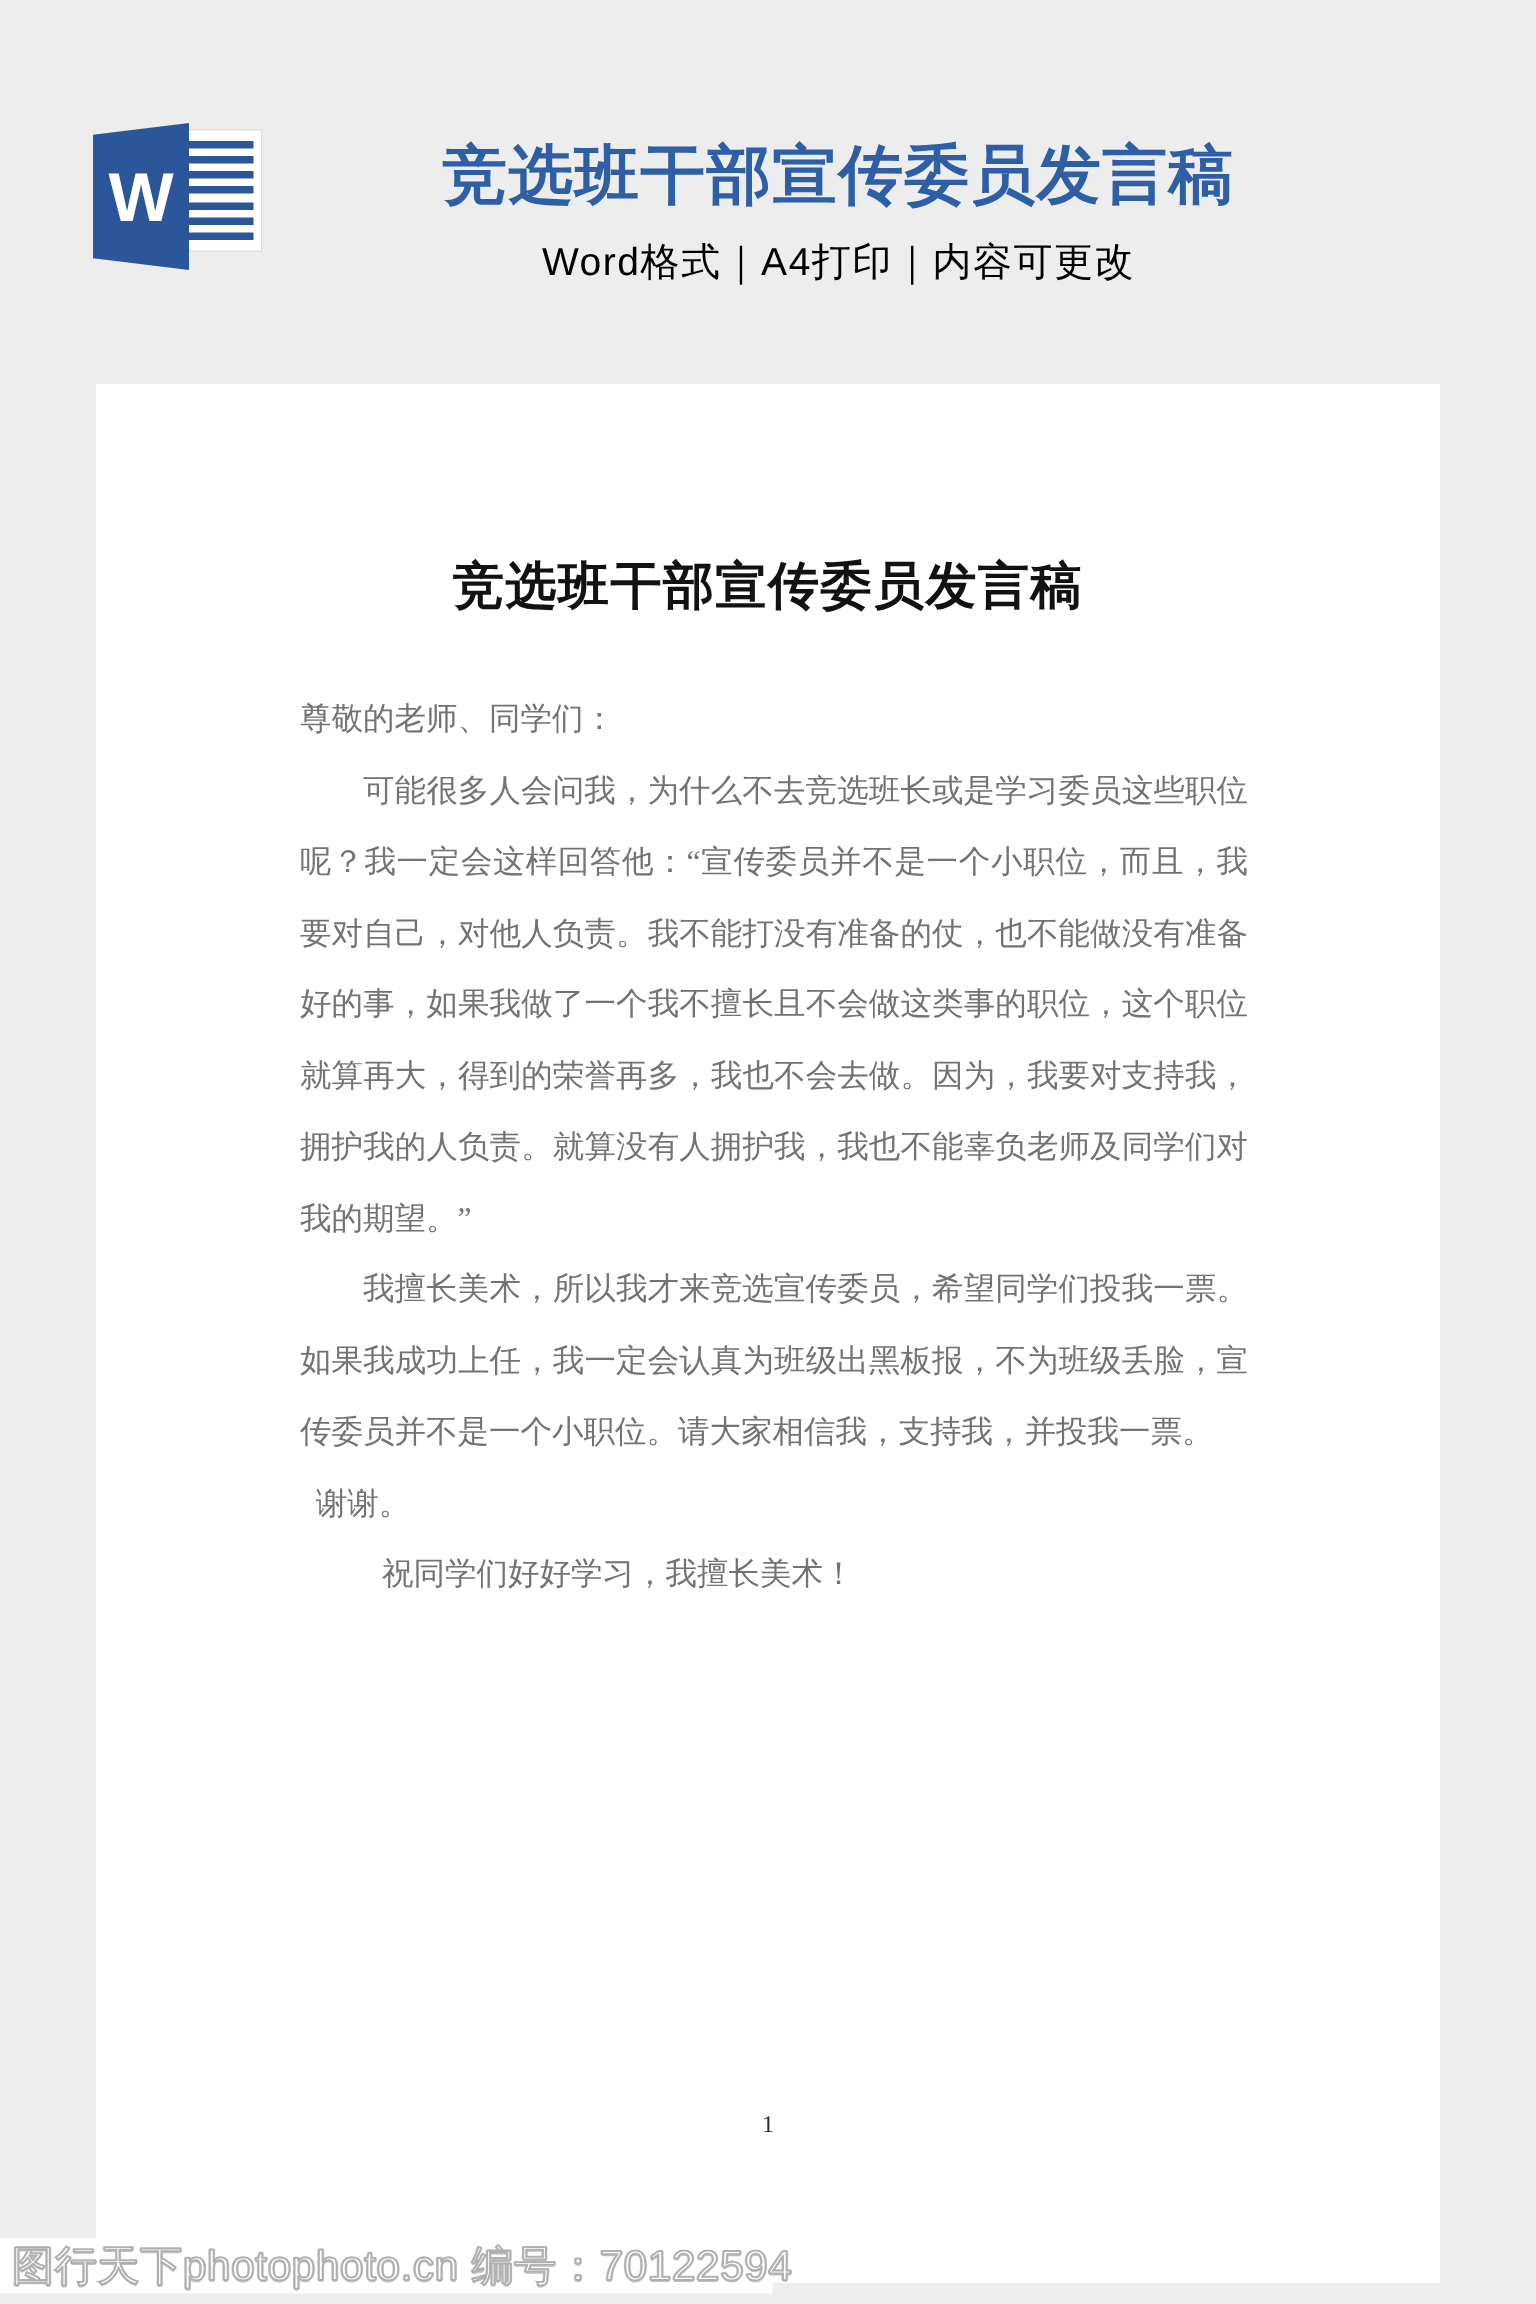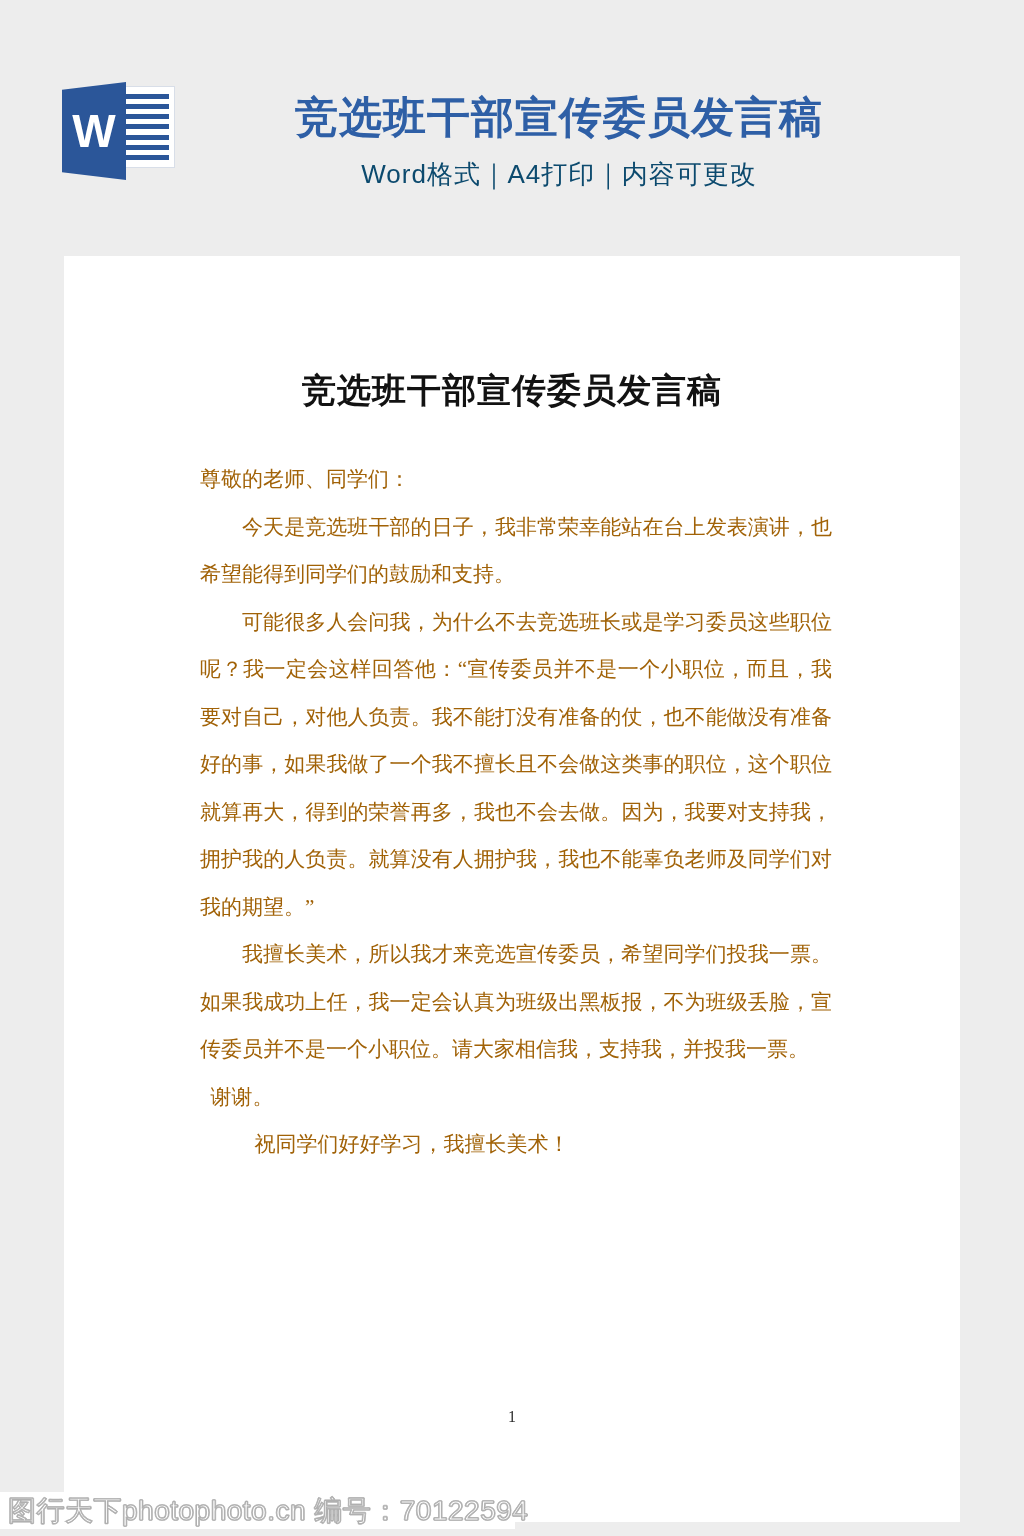--- a/index.html
+++ b/index.html
@@ -39,42 +39,42 @@
   .header-text {
     position: absolute; left: 559px; top: 94px;
     transform: translateX(-50%);
     text-align: center; white-space: nowrap;
   }
   .header-title {
     font-size: 43px; font-weight: bold; color: #2e5fa6;
     line-height: 1.1; letter-spacing: 1px; margin: 0;
   }
   .header-subtitle {
-    margin-top: 16px; font-size: 26px; color: #0c4a6e; letter-spacing: 1px;
+    margin-top: 16px; font-size: 26px; color: #000000; letter-spacing: 1px;
   }
 
   
   .doc-card {
     position: absolute; left: 64px; top: 256px;
     width: 896px; height: 1266px;
     background: #ffffff;
   }
   .doc-title {
     margin: 0; padding-top: 112px;
     text-align: center;
     font-family: "Liberation Serif", "DejaVu Serif", serif;
     font-size: 34px; font-weight: bold; color: #121212;
     letter-spacing: 1px;
   }
   .doc-body {
     margin-top: 42px;
     padding: 0 128px 0 136px;
     font-family: "Liberation Serif", "DejaVu Serif", serif;
     font-size: 21px; line-height: 47.5px;
-    color: #a16207;
+    color: #737373;
     text-align: justify;
   }
   .doc-body p { margin: 0; }
   .indent-none       { text-indent: 0; }
   .indent-first-line { text-indent: 2em; }
   .indent-small      { text-indent: 0.5em; }
   .indent-large      { text-indent: 2.6em; }
 
   .page-number {
     position: absolute; left: 0; right: 0; bottom: 96px;
@@ -120,21 +120,20 @@
   <div class="header-text">
     <h1 class="header-title">竞选班干部宣传委员发言稿</h1>
     <div class="header-subtitle">Word格式｜A4打印｜内容可更改</div>
   </div>
 </div>
 
 <div class="doc-card">
   <h2 class="doc-title">竞选班干部宣传委员发言稿</h2>
   <div class="doc-body">
       <p class="indent-none">尊敬的老师、同学们：</p>
-      <p class="indent-first-line">今天是竞选班干部的日子，我非常荣幸能站在台上发表演讲，也希望能得到同学们的鼓励和支持。</p>
       <p class="indent-first-line">可能很多人会问我，为什么不去竞选班长或是学习委员这些职位呢？我一定会这样回答他：“宣传委员并不是一个小职位，而且，我要对自己，对他人负责。我不能打没有准备的仗，也不能做没有准备好的事，如果我做了一个我不擅长且不会做这类事的职位，这个职位就算再大，得到的荣誉再多，我也不会去做。因为，我要对支持我，拥护我的人负责。就算没有人拥护我，我也不能辜负老师及同学们对我的期望。”</p>
       <p class="indent-first-line">我擅长美术，所以我才来竞选宣传委员，希望同学们投我一票。如果我成功上任，我一定会认真为班级出黑板报，不为班级丢脸，宣传委员并不是一个小职位。请大家相信我，支持我，并投我一票。</p>
       <p class="indent-small">谢谢。</p>
       <p class="indent-large">祝同学们好好学习，我擅长美术！</p>
     </div>
   <div class="page-number">1</div>
 </div>
 
 <div class="watermark-bar">
   <span class="watermark-text">图行天下photophoto.cn 编号：70122594</span>

